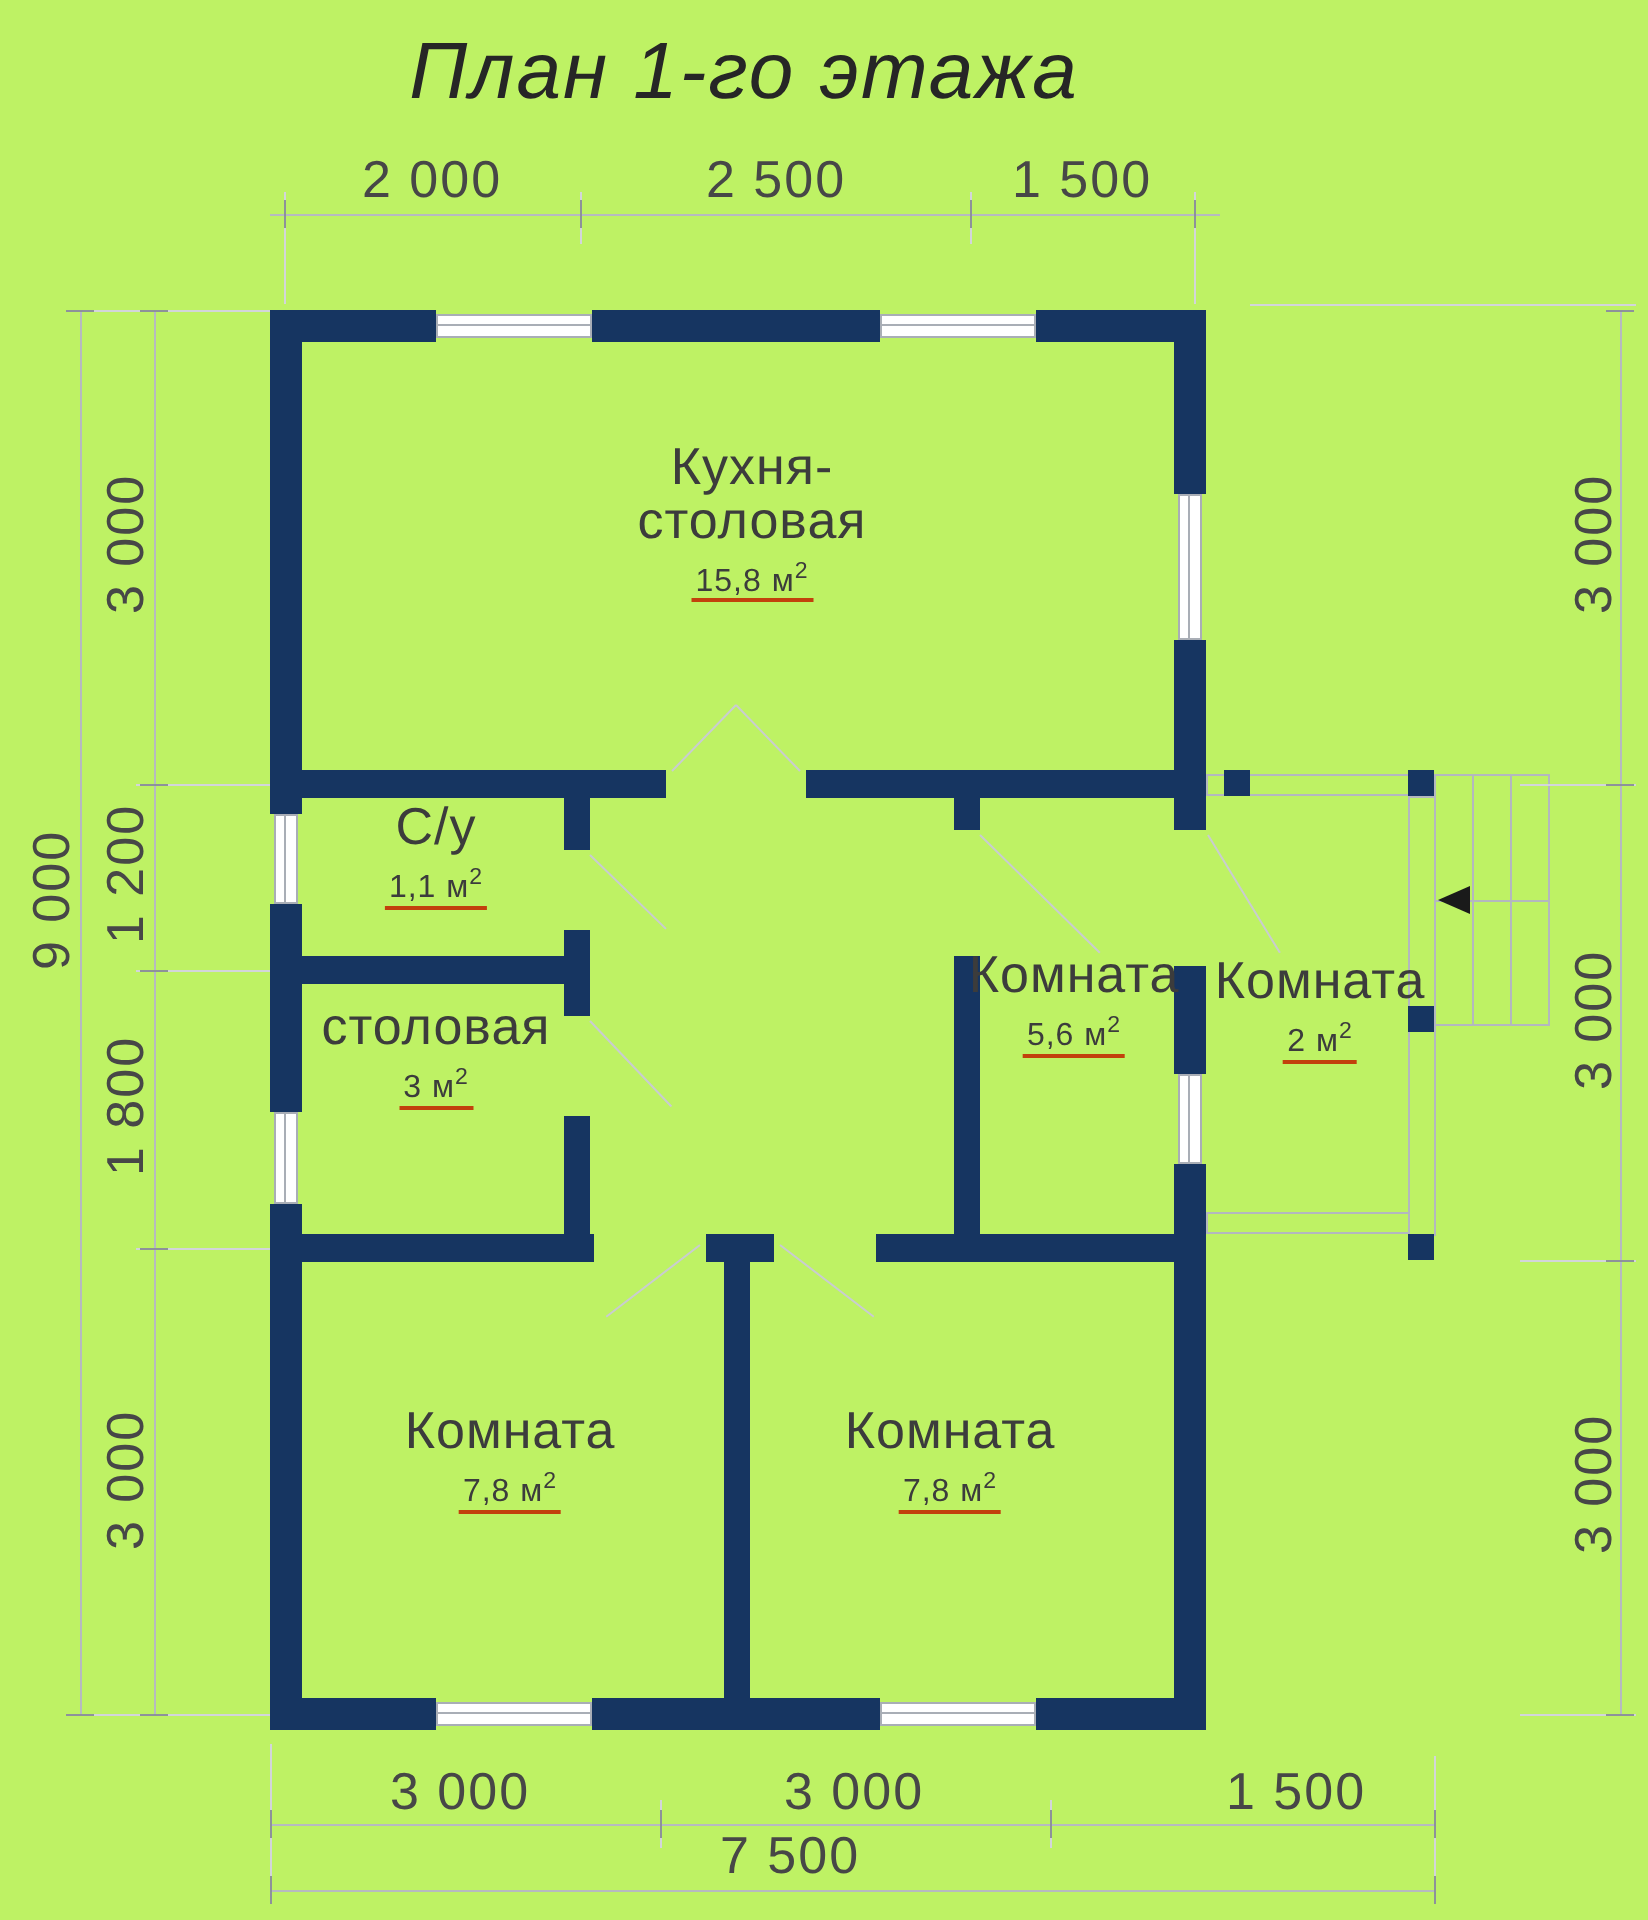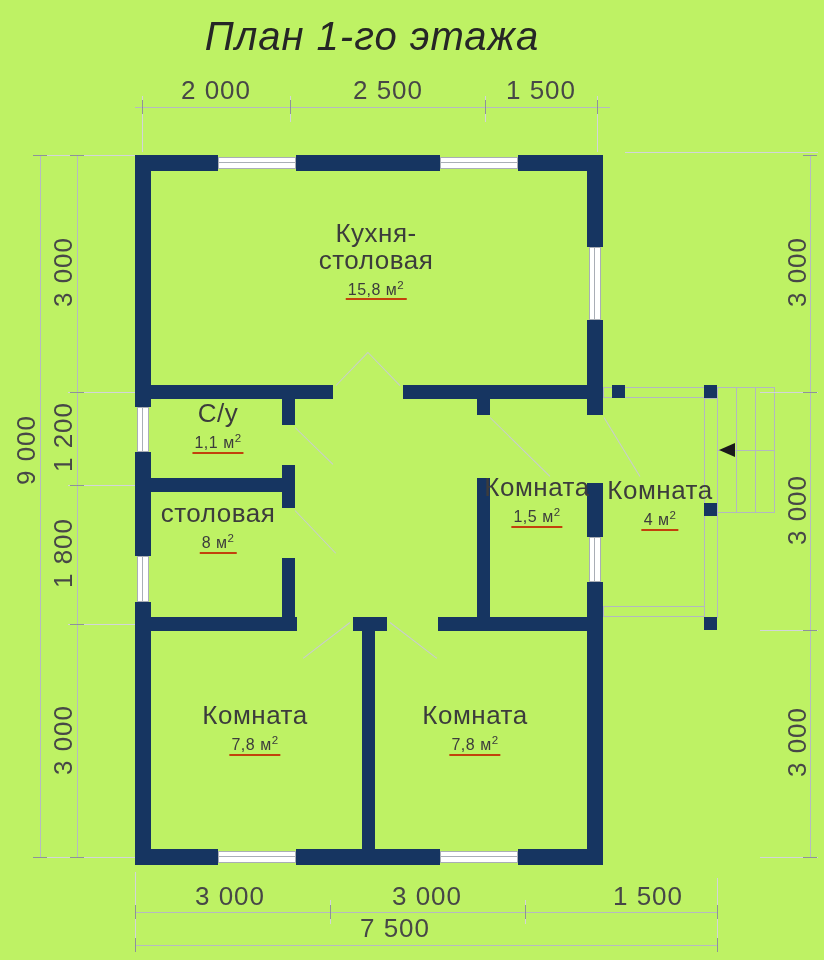--- a/index.html
+++ b/index.html
@@ -178,29 +178,29 @@
     <div>Кухня-</div>
     <div>столовая</div>
     <div><span class="arealine"><span>15,8 м</span><sup>2</sup></span></div>
   </div>
   <div class="roomlbl" style="left:218px;top:400px;">
     <div>С/у</div>
     <div><span class="arealine"><span>1,1 м</span><sup>2</sup></span></div>
   </div>
   <div class="roomlbl" style="left:218px;top:500px;">
     <div>столовая</div>
-    <div><span class="arealine"><span>8 м</span><sup>2</sup></span></div>
+    <div><span class="arealine"><span>3 м</span><sup>2</sup></span></div>
   </div>
   <div class="roomlbl" style="left:537px;top:474px;">
     <div>Комната</div>
-    <div><span class="arealine"><span>1,5 м</span><sup>2</sup></span></div>
+    <div><span class="arealine"><span>5,6 м</span><sup>2</sup></span></div>
   </div>
   <div class="roomlbl" style="left:660px;top:477px;">
     <div>Комната</div>
-    <div><span class="arealine"><span>4 м</span><sup>2</sup></span></div>
+    <div><span class="arealine"><span>2 м</span><sup>2</sup></span></div>
   </div>
   <div class="roomlbl" style="left:255px;top:702px;">
     <div>Комната</div>
     <div><span class="arealine"><span>7,8 м</span><sup>2</sup></span></div>
   </div>
   <div class="roomlbl" style="left:475px;top:702px;">
     <div>Комната</div>
     <div><span class="arealine"><span>7,8 м</span><sup>2</sup></span></div>
   </div>
 

